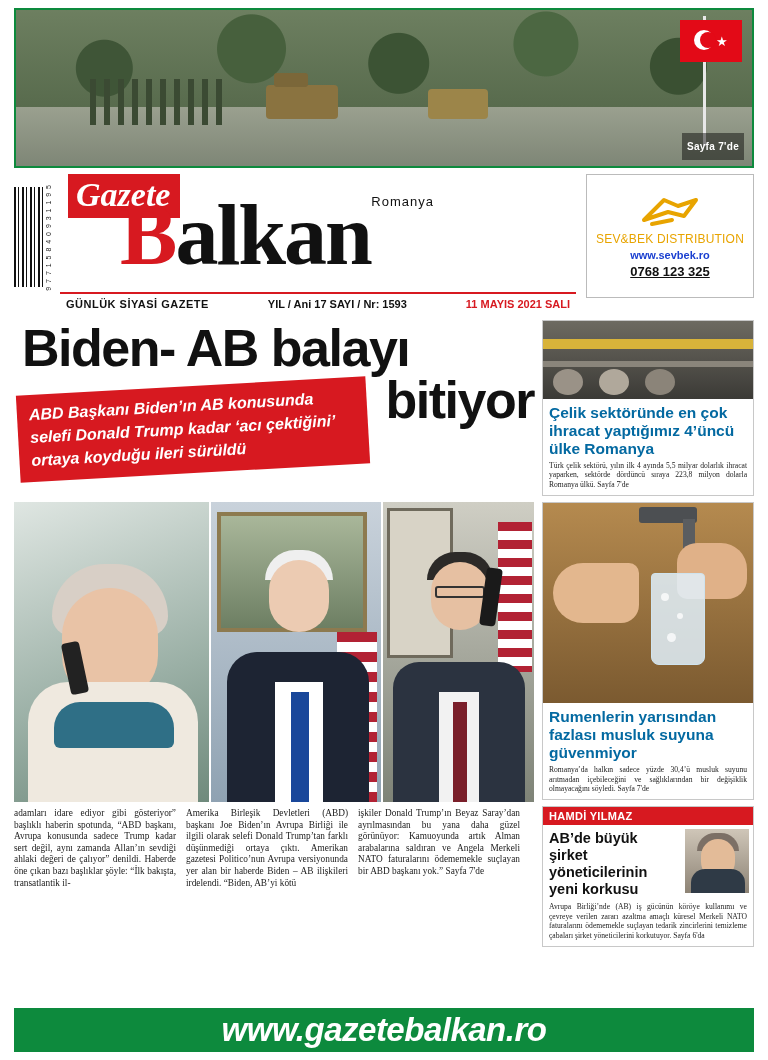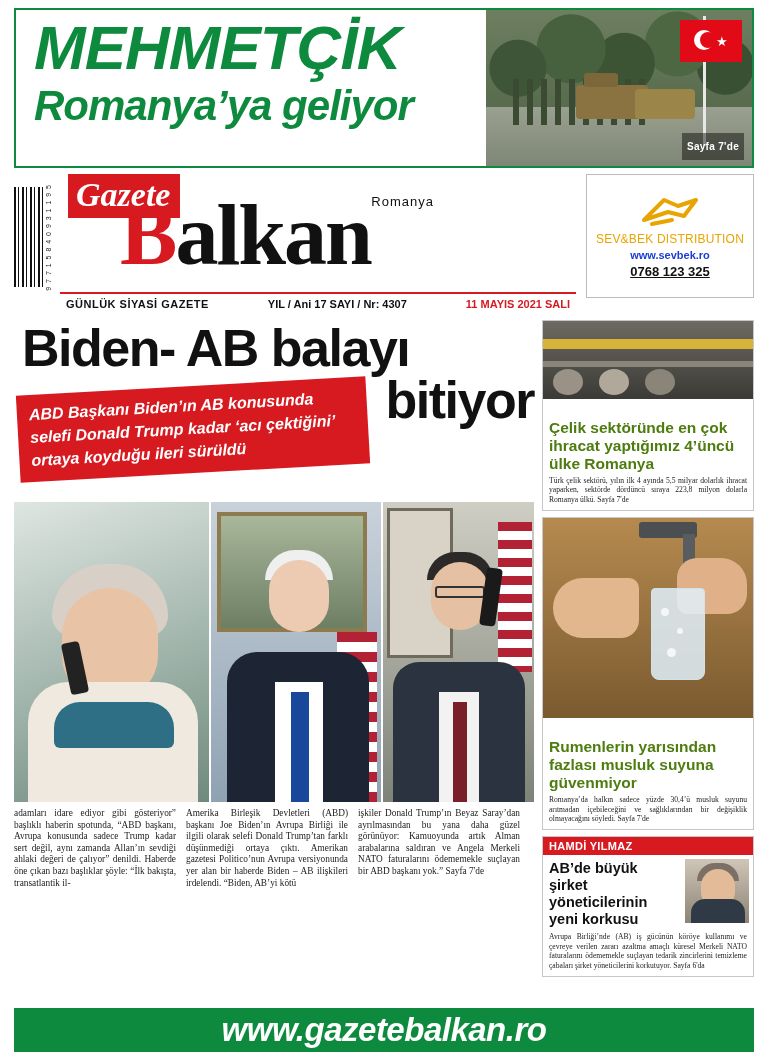--- a/index.html
+++ b/index.html
@@ -140,21 +140,21 @@
   
   .rbox { border:1px solid #c8c8c8; margin-bottom:6px; }
   .rphoto { height:78px; position:relative; overflow:hidden; }
   .rphoto.steel { background:linear-gradient(#6d6a61,#3b3a36); }
   .steel-beam { position:absolute; left:0; right:0; top:18px; height:10px; background:#d8b33a; }
   .steel-beam2 { position:absolute; left:0; right:0; top:40px; height:6px; background:#8a857b; }
   .steel-roll { position:absolute; bottom:4px; left:10px; width:30px; height:26px; border-radius:50%; background:#9a9287; }
   .steel-roll2 { position:absolute; bottom:4px; left:56px; width:30px; height:26px; border-radius:50%; background:#b0a89b; }
   .steel-roll3 { position:absolute; bottom:4px; left:102px; width:30px; height:26px; border-radius:50%; background:#8b8479; }
   .rtitle { font-family:"Liberation Sans", sans-serif; font-weight:bold; font-size:15.5px; line-height:18px;
-    padding:20px 6px 3px 6px; color:#4d7c0f; }
+    padding:5px 6px 3px 6px; color:#0369a1; }
   .rtext { font-family:"Liberation Serif", serif; font-size:7.6px; line-height:9.4px; text-align:justify; padding:0 6px 6px 6px; color:#222; }
 
   .rphoto.water { height:200px; background:linear-gradient(#b58a4f,#7b5a30); position:relative; }
   .w-tap { position:absolute; left:96px; top:4px; width:58px; height:16px; background:#4c4f52; border-radius:3px;}
   .w-tap2 { position:absolute; left:140px; top:16px; width:12px; height:30px; background:#5a5d60;}
   .w-glass { position:absolute; left:108px; top:70px; width:54px; height:92px; background:rgba(225,240,250,.85); border-radius:4px 4px 8px 8px; border:1px solid #cfe3ee;}
   .w-bub { position:absolute; border-radius:50%; background:rgba(255,255,255,.75); }
   .w-hand { position:absolute; left:10px; top:60px; width:86px; height:60px; background:#e3b78e; border-radius:30px 10px 18px 30px;}
   .w-hand2 { position:absolute; right:6px; top:40px; width:70px; height:56px; background:#e0b188; border-radius:20px 26px 20px 10px;}
 
@@ -173,24 +173,20 @@
     background:#0d8a3d; display:flex; align-items:center; justify-content:center; }
   .footer .url { color:#fff; font-family:"Liberation Sans", sans-serif; font-weight:bold; font-style:italic;
     font-size:33px; letter-spacing:-.5px; }
 </style>
 </head>
 <body>
 
 <div class="page">
 
   <div class="topbanner">
-    <div class="txtcol">
-      <div class="tb-line1">MEHMETÇİK</div>
-      <div class="tb-line2">Romanya’ya geliyor</div>
-    </div>
     <div class="tb-imgcol">
       <div class="tb-sky"></div>
       <div class="tb-trees"></div>
       <div class="tb-road"></div>
       <div class="tb-soldiers"></div>
       <div class="tb-veh1"></div>
       <div class="tb-veh2"></div>
       <div class="tb-flagpole"></div>
       <div class="tb-flag">
         <div class="crescent"></div>
@@ -205,21 +201,21 @@
       <div class="bars"></div>
       <div class="bcnum">9 7 7 1 5 8 4 0 9 3 1 1 9 5</div>
     </div>
     <div class="logo-wrap">
       <div class="gazete-box">Gazete</div>
       <div class="romanya">Romanya</div>
       <div class="balkan"><span class="b">B</span><span>alkan</span></div>
       <div class="mh-rule"></div>
       <div class="mh-meta">
         <span class="slogan">GÜNLÜK SİYASİ GAZETE</span>
-        <span>YIL / Ani 17 SAYI / Nr: 4307</span>
+        <span>YIL / Ani 17 SAYI / Nr: 1593</span>
         <span class="date">11 MAYIS 2021 SALI</span>
       </div>
     </div>
     <div class="advert">
       <div class="adv-logo">
         <svg width="64" height="36" viewBox="0 0 64 36">
           <path d="M6 26 L26 6 L40 12 L58 6 L46 22 L30 18 Z" fill="none" stroke="#e8a400" stroke-width="4" stroke-linejoin="round"></path>
           <path d="M14 30 L34 26" stroke="#e8a400" stroke-width="4" stroke-linecap="round"></path>
         </svg>
       </div>

